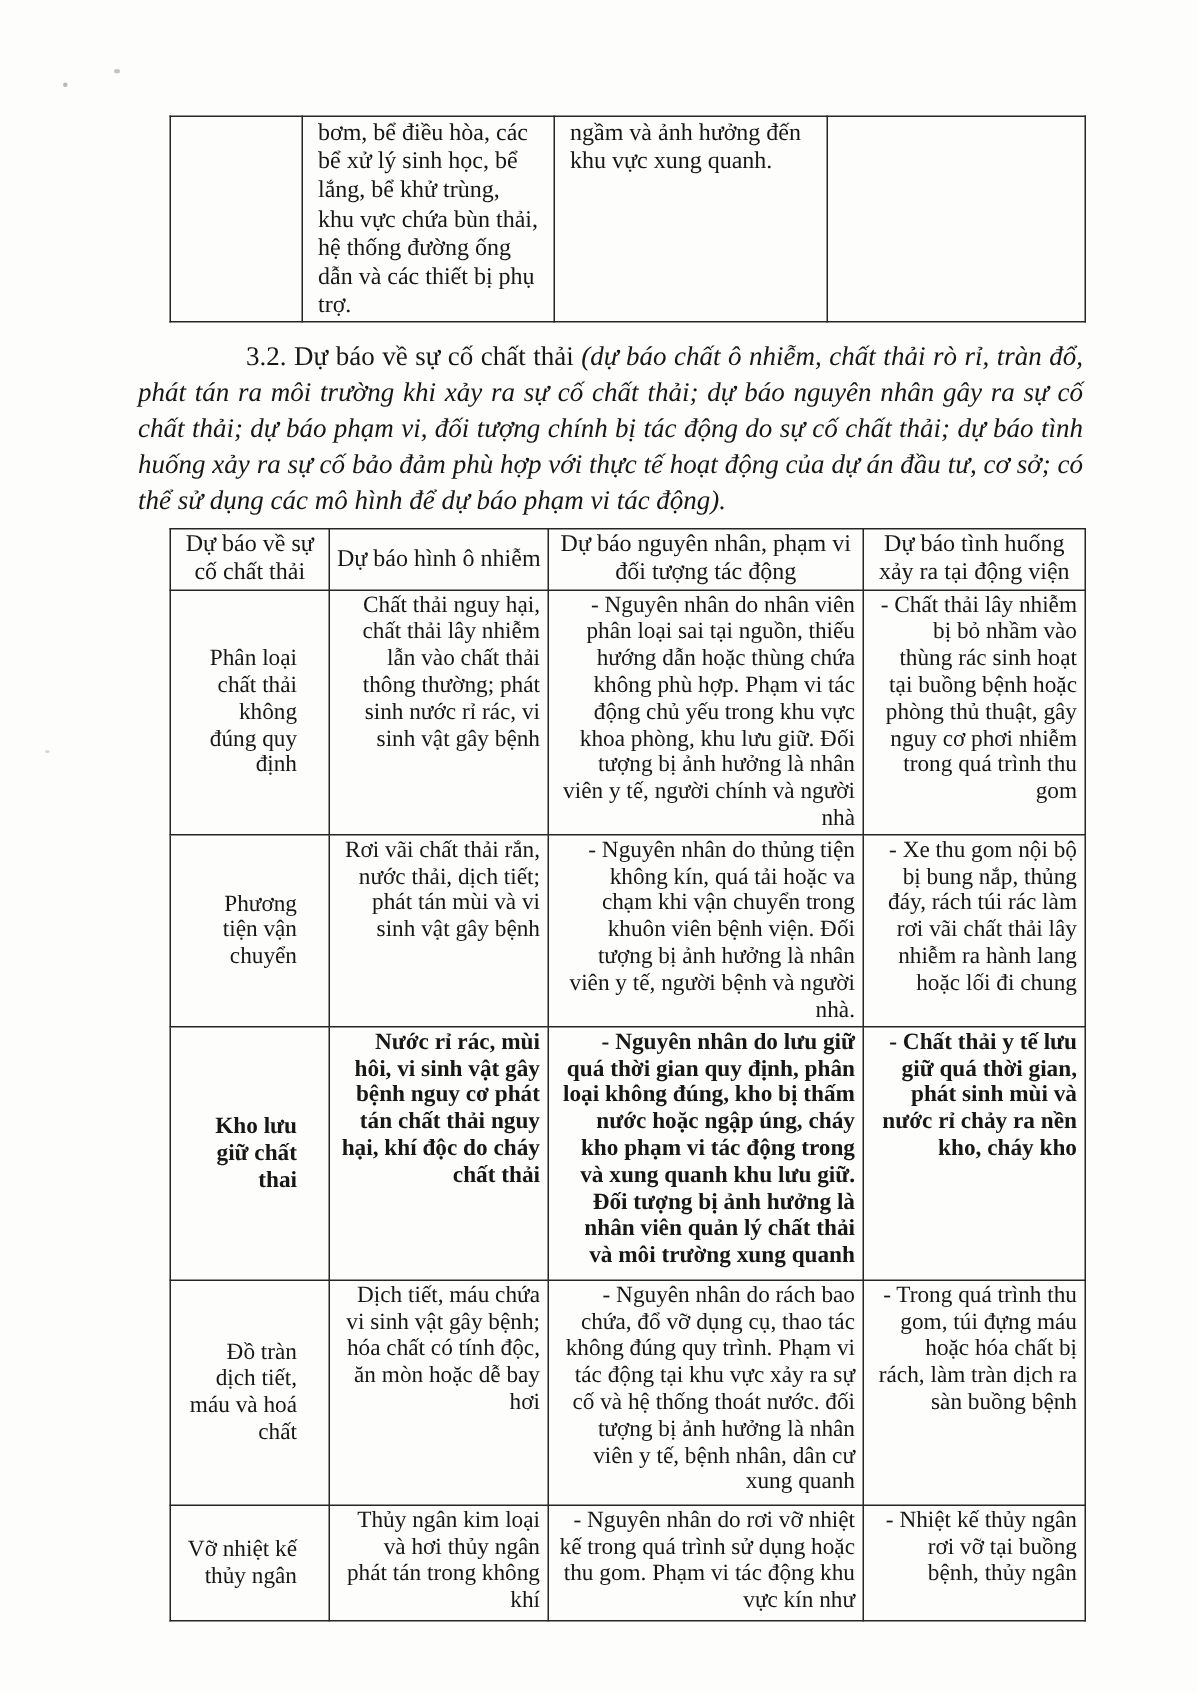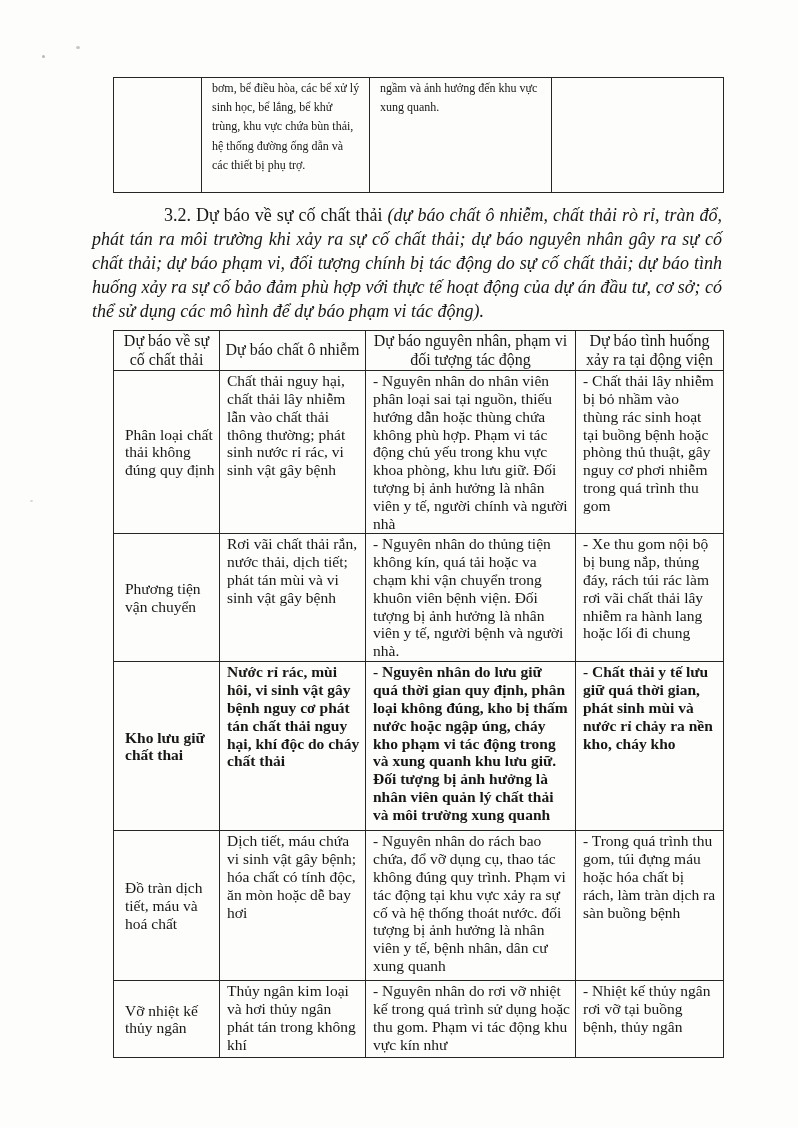--- a/index.html
+++ b/index.html
@@ -22,21 +22,21 @@
     table-layout:fixed;
     margin-left:113px;
     width:610px;
   }
   .tbl td, .tbl th { border:1.7px solid #262626; word-wrap:break-word; }
 
   
   .frag { margin-top:77px; }
   .frag td {
     vertical-align:top;
-    font-size:12px; line-height:19.2px;
+    font-size:16px; line-height:19.2px;
     padding:1px 8px 1px 10px;
     height:112px;
   }
 
   
   .para {
     width:630px;
     margin:10px 0 0 92px;
     font-size:18px; line-height:24px;
     text-align:justify;
@@ -47,24 +47,24 @@
 
   
   .main { margin-top:7px; }
   .main th {
     font-size:16px; line-height:18.6px;
     font-weight:normal; text-align:center; vertical-align:middle;
     padding:1px 2px; height:37px;
   }
   .main td {
     font-size:15.5px; line-height:17.8px;
-    vertical-align:top; text-align:left;
+    vertical-align:top; text-align:right;
     padding:1px 5px 1px 7px;
   }
-  .main td.c1 { vertical-align:middle; padding-left:11px; padding-right:4px; }
+  .main td.c1 { vertical-align:middle; padding-left:11px; padding-right:21px; }
   .r1 td { height:159px; }
   .r2 td { height:125px; }
   .r3 td { height:166px;font-weight:bold; }
   .r4 td { height:147px; }
   .r5 td { height:74px; }
 </style>
 </head>
 <body>
 
 <div class="speck s1"></div>
@@ -93,21 +93,21 @@
 <table class="tbl main">
   <colgroup>
     <col style="width:106px">
       <col style="width:146px">
       <col style="width:210px">
       <col style="width:148px">
   </colgroup>
   <thead>
     <tr>
       <th>Dự báo về sự cố chất thải</th>
-      <th>Dự báo chất ô nhiễm</th>
+      <th>Dự báo hình ô nhiễm</th>
       <th>Dự báo nguyên nhân, phạm vi đối tượng tác động</th>
       <th>Dự báo tình huống xảy ra tại động viện</th>
     </tr>
   </thead>
   <tbody>
     <tr class="r1">
       <td class="c1">Phân loại chất thải không đúng quy định</td>
       <td>Chất thải nguy hại, chất thải lây nhiễm lẫn vào chất thải thông thường; phát sinh nước rỉ rác, vi sinh vật gây bệnh</td>
       <td>- Nguyên nhân do nhân viên phân loại sai tại nguồn, thiếu hướng dẫn hoặc thùng chứa không phù hợp. Phạm vi tác động chủ yếu trong khu vực khoa phòng, khu lưu giữ. Đối tượng bị ảnh hưởng là nhân viên y tế, người chính và người nhà</td>
       <td>- Chất thải lây nhiễm bị bỏ nhầm vào thùng rác sinh hoạt tại buồng bệnh hoặc phòng thủ thuật, gây nguy cơ phơi nhiễm trong quá trình thu gom</td>

